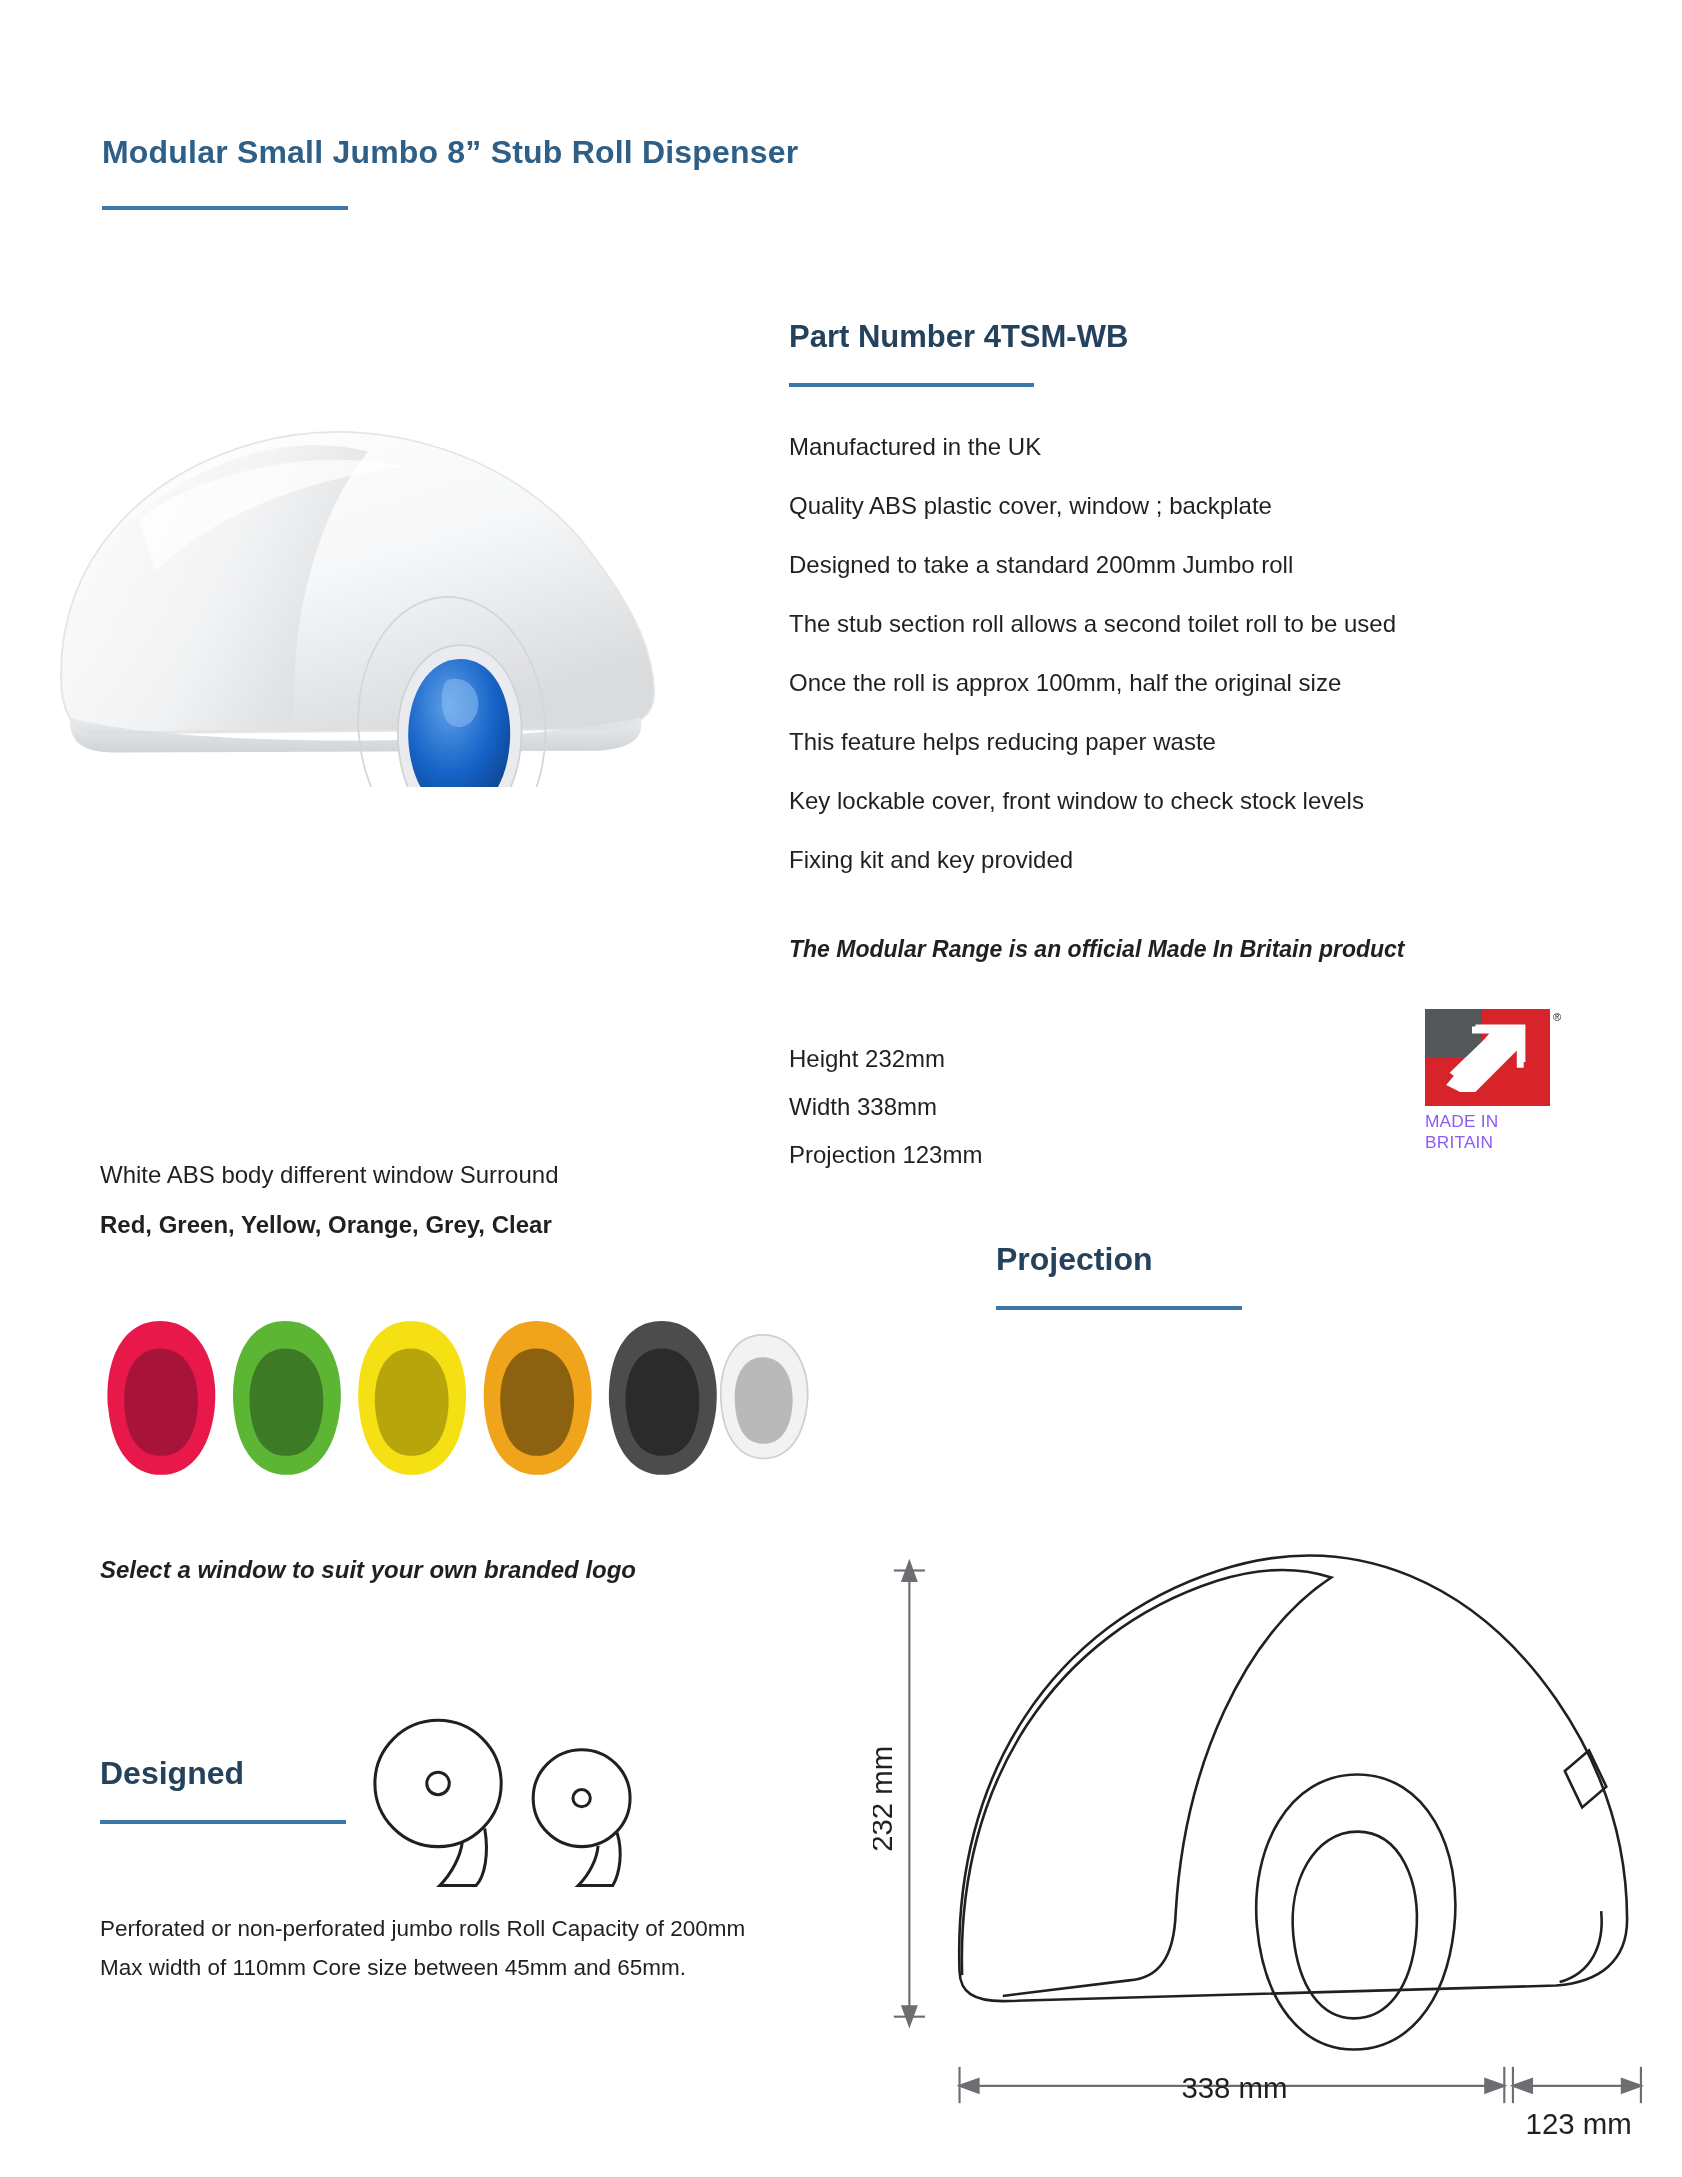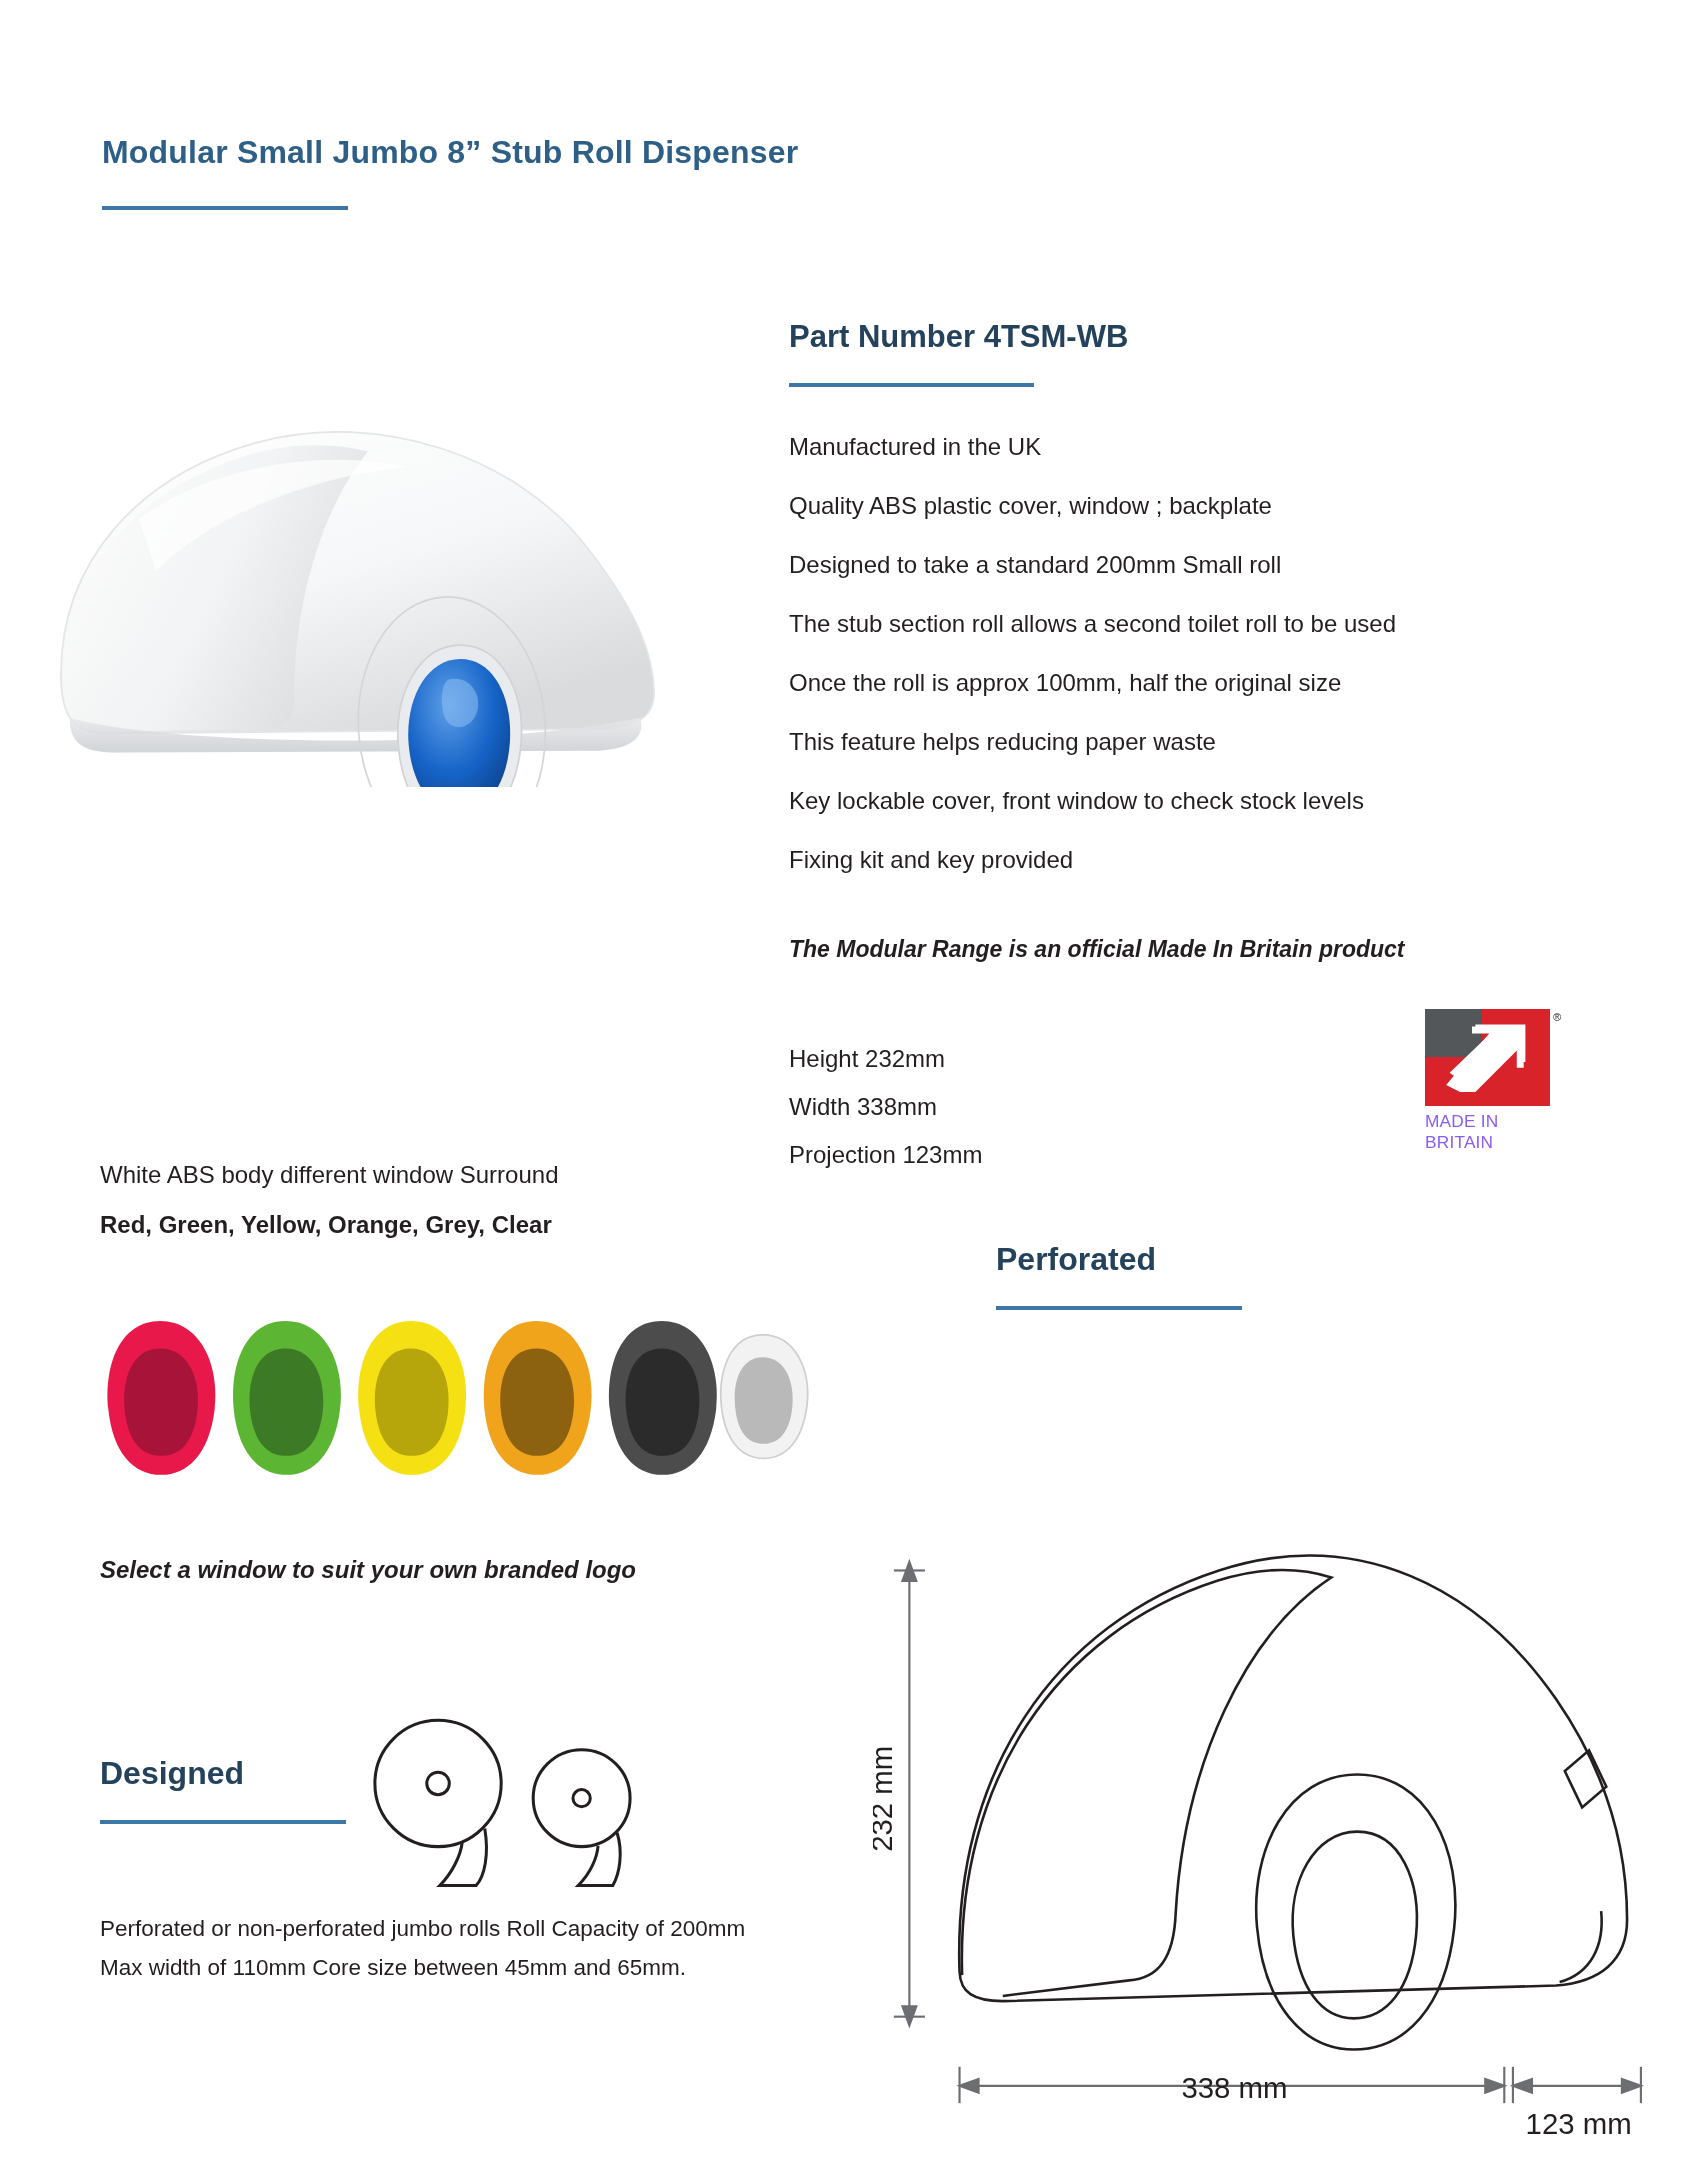--- a/index.html
+++ b/index.html
@@ -282,21 +282,21 @@
       <path d="M 120 200 C 200 140 330 118 430 140 C 330 150 210 190 140 260 Z" fill="#ffffff" opacity="0.7"></path>
     </svg>
   </div>
 
   <div class="part-title">Part Number 4TSM-WB</div>
   <div class="part-rule"></div>
 
   <div class="spec-list">
     <div>Manufactured in the UK</div>
     <div>Quality ABS plastic cover, window ; backplate</div>
-    <div>Designed to take a standard 200mm Small roll</div>
+    <div>Designed to take a standard 200mm Jumbo roll</div>
     <div>The stub section roll allows a second toilet roll to be used</div>
     <div>Once the roll is approx 100mm, half the original size</div>
     <div>This feature helps reducing paper waste</div>
     <div>Key lockable cover, front window to check stock levels</div>
     <div>Fixing kit and key provided</div>
   </div>
 
   <div class="mib-line">The Modular Range is an official Made In Britain product</div>
 
   <div class="dims-text">
@@ -365,21 +365,21 @@
       </g>
       <g fill="none" stroke="#231f20" stroke-width="3.5">
         <circle cx="262" cy="95" r="56"></circle>
         <circle cx="262" cy="95" r="10"></circle>
         <path d="M 303 135 C 310 158 306 182 298 196 L 258 196 C 272 182 280 164 281 150"></path>
       </g>
     </svg>
   </div>
   <div class="capacity-text">Perforated or non-perforated jumbo rolls Roll Capacity of 200mm Max width of 110mm Core size between 45mm and 65mm.</div>
 
-  <div class="dimensions-title">Perforated</div>
+  <div class="dimensions-title">Projection</div>
   <div class="dimensions-rule"></div>
 
   <div class="dim-drawing">
     <svg viewBox="0 0 910 850" width="787" height="735">
       <g fill="none" stroke="#231f20" stroke-width="3">
 
         <path d="M 100 660 C 92 430 210 258 400 196 C 560 144 700 215 790 345 C 850 432 872 520 872 600 C 872 648 840 672 790 676 L 150 694 C 116 694 101 684 100 660 Z"></path>
 
         <path d="M 103 664 C 96 440 212 268 398 208 C 448 192 492 192 530 204 C 430 270 360 420 350 592 C 348 644 330 668 296 670 L 150 688"></path>
 

